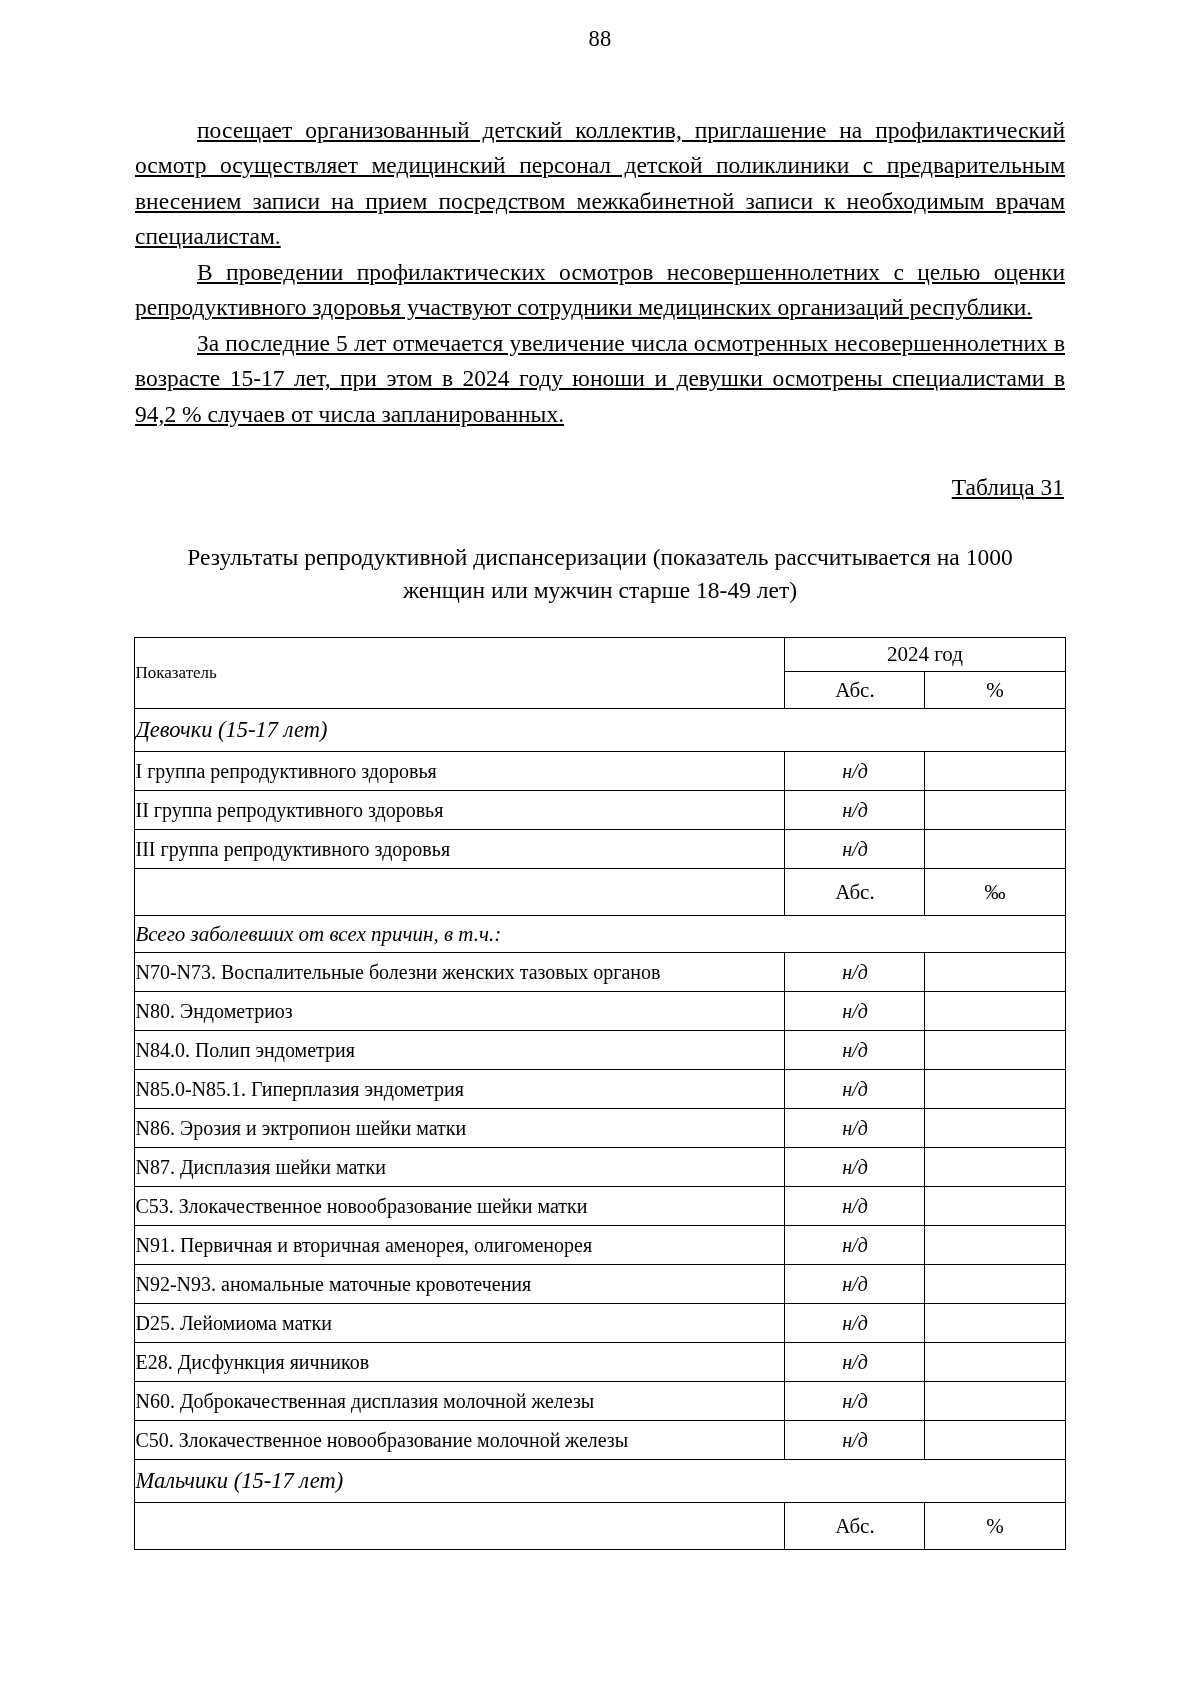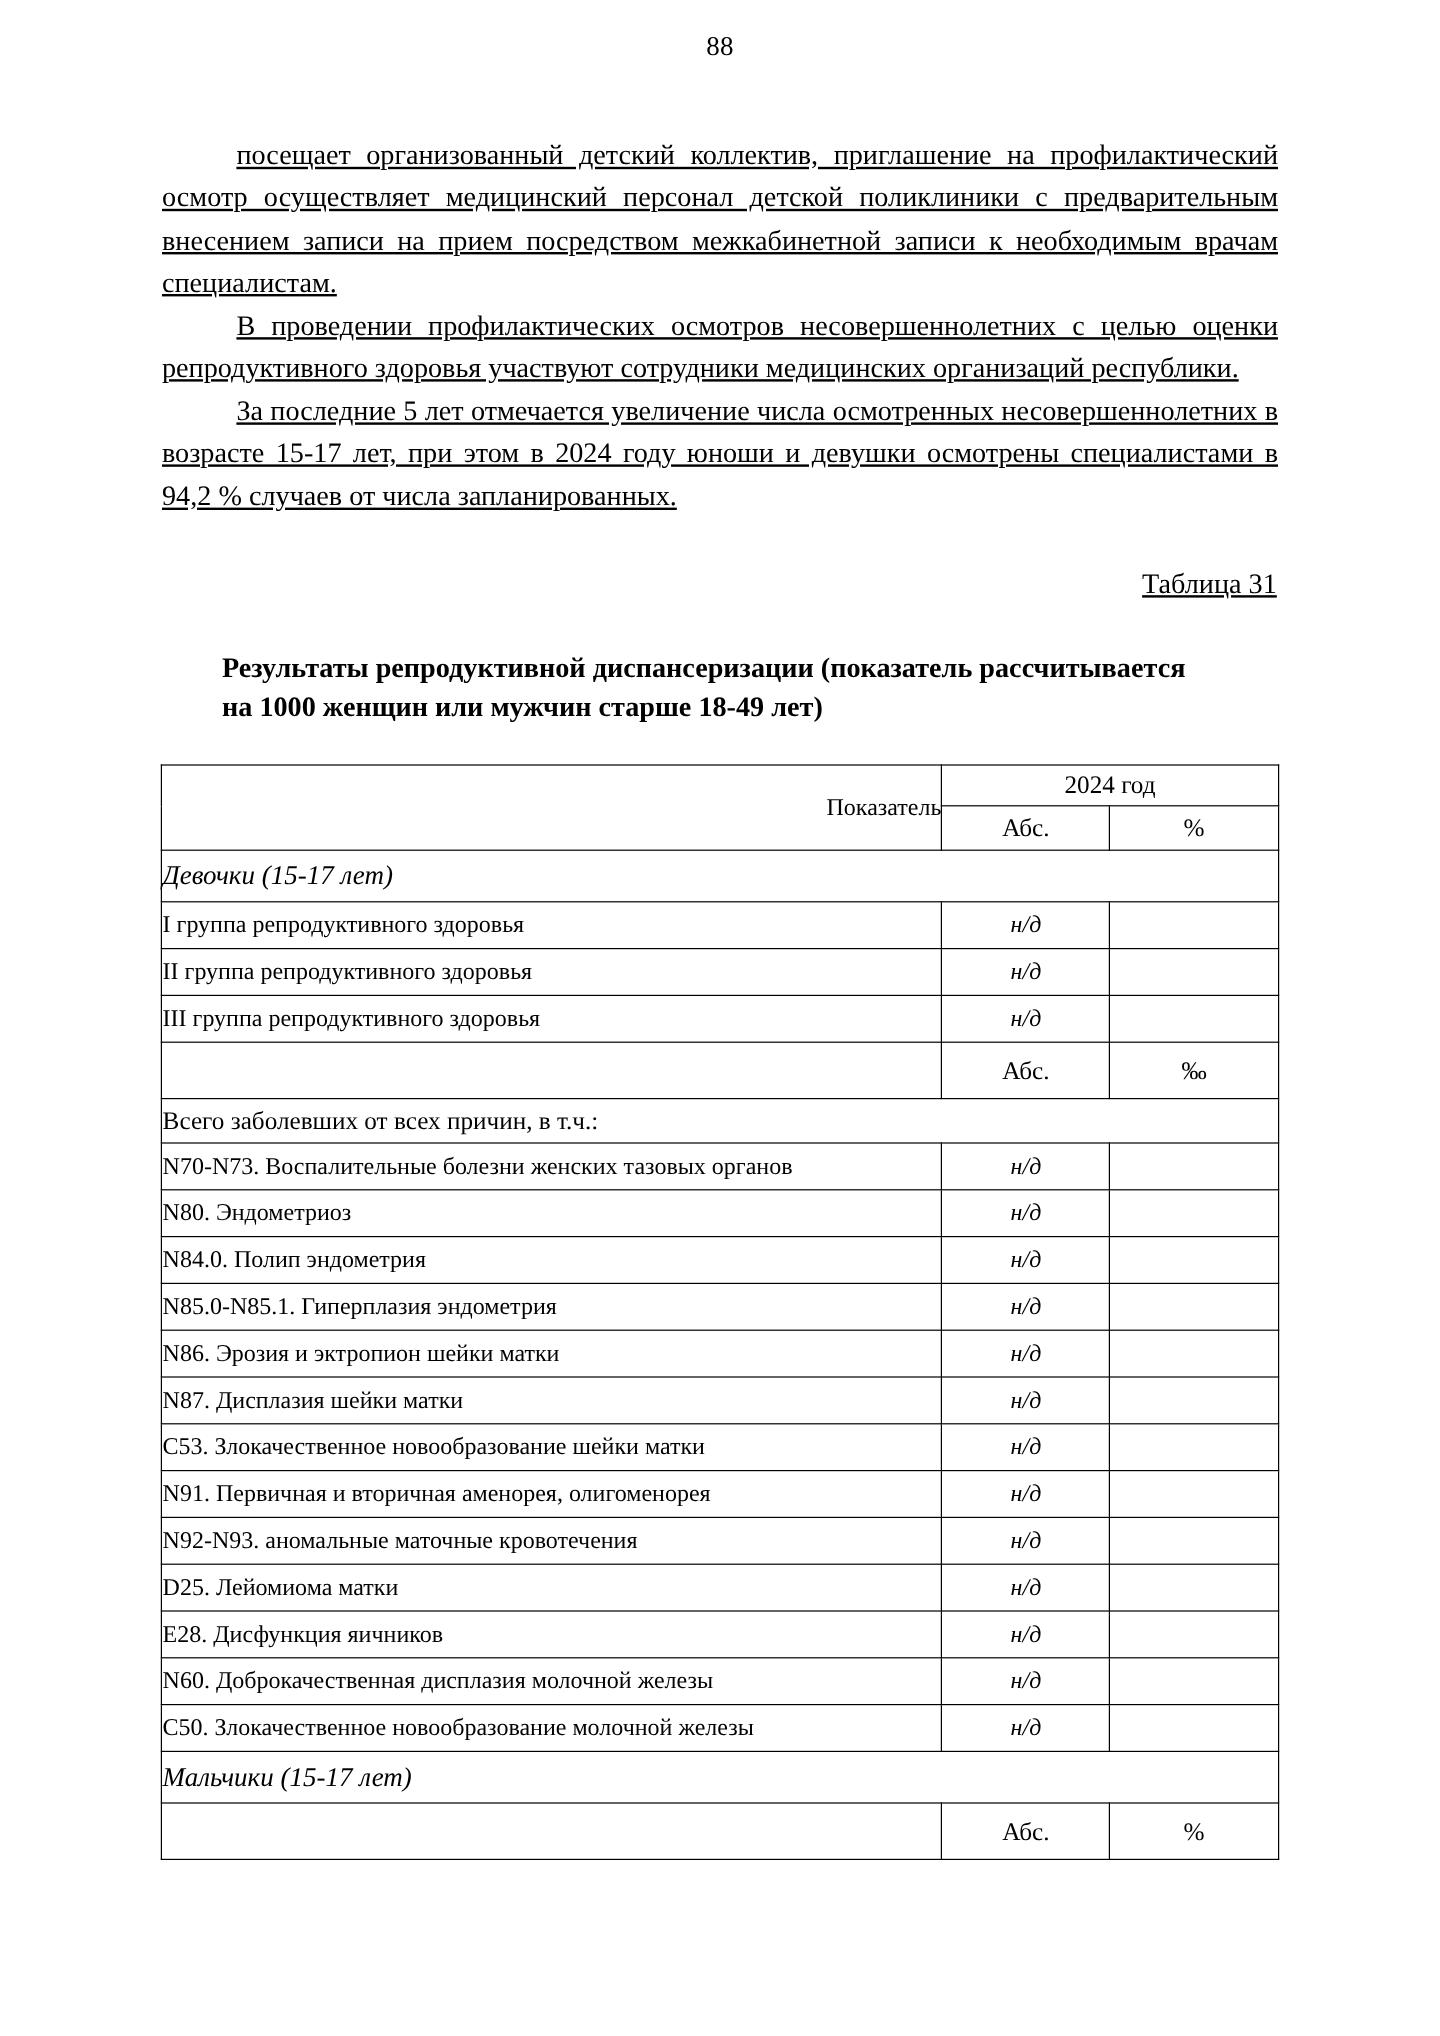--- a/index.html
+++ b/index.html
@@ -50,21 +50,22 @@
     margin: 0 auto;
     text-align: right;
     font-size: 23.5px;
     padding-top: 42px;
     padding-right: 2px;
     text-decoration: underline;
   }
   .table-title {
     width: 830px;
     margin: 0 auto;
-    font-weight: bold;
+    text-align: center;
+    font-weight: normal;
     font-size: 23.5px;
     line-height: 33px;
     padding-top: 40px;
     padding-bottom: 30px;
   }
   table.t31 {
     width: 930px;
     margin: 0 auto;
     border-collapse: collapse;
     table-layout: fixed;
@@ -87,23 +88,23 @@
     height: 38px;
   }
   .cell-num {
     text-align: center;
     line-height: 26px;
     height: 38px;
     padding: 4px 2px;
     font-style: italic;
   }
   .hdr-ind {
-    text-align: right;
-    font-weight: bold;
-    font-size: 20px;
+    text-align: left;
+    font-weight: bold;
+    font-size: 17px;
     height: 70px;
     padding: 4px;
   }
   .hdr-year {
     text-align: center;
     font-weight: bold;
     font-size: 21px;
     height: 32px;
     padding: 3px 4px;
   }
@@ -117,20 +118,21 @@
   .section-row {
     font-weight: bold;
     font-style: italic;
     font-size: 22.5px;
     height: 42px;
     padding: 5px 4px;
   }
   .subsection-row {
     text-align: left;
     font-weight: bold;
+    font-style: italic;
     font-size: 21px;
     height: 36px;
     padding: 4px 6px 4px 8px;
   }
   .units-row {
     text-align: center;
     font-weight: bold;
     font-size: 21px;
     height: 46px;
     padding: 4px;

